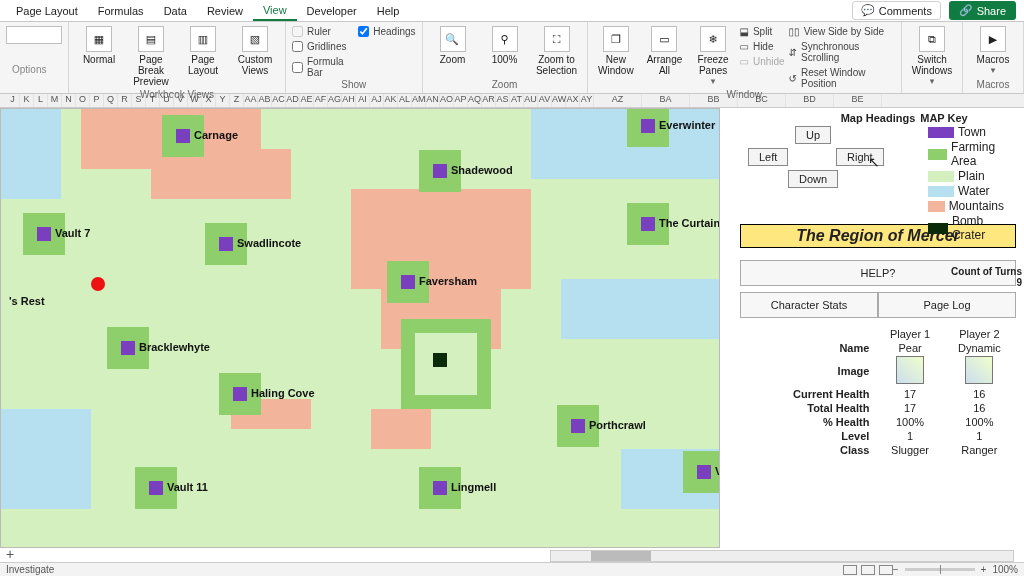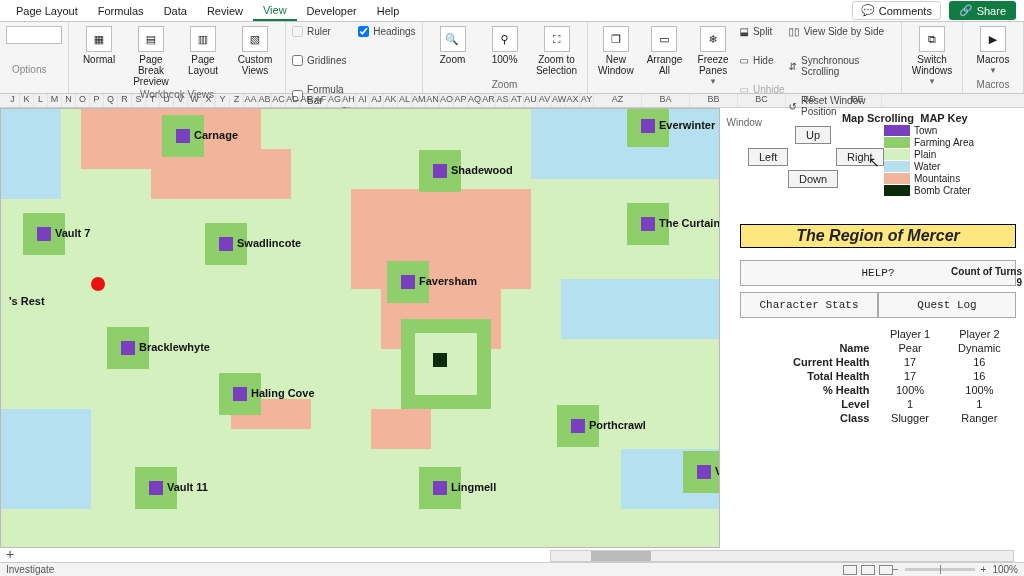--- a/index.html
+++ b/index.html
@@ -14,21 +14,21 @@
   .tabs .share { background:#107c41; color:#fff; padding:3px 10px; border-radius:3px; display:flex; align-items:center; gap:4px; margin-right:8px;}
 
   
   .ribbon { display:flex; height:72px; background:#f5f5f5; border-bottom:1px solid #c7c7c7; }
   .group { display:flex; flex-direction:column; border-right:1px solid #d8d8d8; padding:2px 6px 0 6px;}
   .group-row { display:flex; align-items:flex-start; gap:4px; flex:1;}
   .group-label { text-align:center; font-size:10px; color:#666; height:14px;}
   .big-btn { display:flex; flex-direction:column; align-items:center; width:48px; padding:2px 2px; cursor:pointer;}
   .big-btn .ic { width:26px; height:26px; border:1px solid #bdbdbd; background:#fff; display:flex; align-items:center; justify-content:center;}
   .big-btn span { font-size:10px; text-align:center; line-height:1.1; margin-top:2px;}
-  .mini-col { display:flex; flex-direction:column; gap:18px; padding-top:2px;}
+  .mini-col { display:flex; flex-direction:column; gap:4px; padding-top:2px;}
   .chk { display:flex; align-items:center; gap:4px; font-size:10px; color:#444;}
   .chk input { width:11px; height:11px;}
   .opt-box { width:56px; height:18px; border:1px solid #bfbfbf; background:#fff; margin-top:2px;}
   .opt-label { font-size:10px; color:#888; margin-left:6px;}
   .arrow-dn:after{content:" ▾"; font-size:9px; color:#666;}
 
   
   .col-headers { display:flex; height:14px; background:#f0f0f0; border-bottom:1px solid #ccc; font-size:9px; color:#555; padding-left:6px;}
   .col-headers span { width:14px; text-align:center; border-right:1px solid #e3e3e3;}
   .col-headers .wide { width:48px;}
@@ -42,26 +42,26 @@
   .dark-sq { position:absolute; width:14px; height:14px; background:#0a2a0a;}
 
   .side { flex:1; padding:4px 8px 4px 20px; position:relative;}
   .move-title { text-align:center; font-weight:bold; font-size:11px; margin-bottom:2px;}
   .move-grid { position:relative; height:68px; margin-bottom:4px;}
   .mbtn { position:absolute; border:1px solid #888; background:#f4f4f4; padding:2px 10px; font-size:11px; cursor:pointer;}
   .cursor { position:absolute; font-size:14px;}
 
   .legend { position:absolute; right:20px; top:4px; width:120px;}
   .legend-title { font-weight:bold; text-align:center; font-size:11px;}
-  .legend-row { display:flex; align-items:center; gap:4px; font-size:10px; margin-top:1px;}
+  .legend-row { display:flex; align-items:center; gap:4px; font-size:12px; margin-top:1px;margin-left:44px;}
   .legend-sw { width:26px; height:11px;}
 
   .region { background:#ffe780; border:1px solid #000000; font-style:italic; font-weight:bold; text-align:center; padding:2px 6px; margin-top:2px; font-size:16px;}
 
-  .panel-btn { border:1px solid #aaa; background:#f7f7f7; text-align:center; padding:6px 8px; font-size:11px; cursor:pointer;font-family:Liberation Mono, monospace;}
+  .panel-btn { border:1px solid #aaa; background:#f7f7f7; text-align:center; padding:6px 8px; font-size:11px; cursor:pointer;}
   .help { margin:12px 0 6px 0;}
   .two-btn { display:flex; gap:0;}
   .two-btn .panel-btn{ flex:1;}
 
   .stats { margin-top:8px; font-size:11px;}
   .stats table{ width:100%; text-align:center;}
   .stats th{ font-weight:normal;}
   .stats .rh{ text-align:right; font-weight:bold; padding-right:6px;}
   .avatar { width:28px; height:28px; border:1px solid #777; background:linear-gradient(45deg,#cde,#efc); display:inline-block;}
 
@@ -319,21 +319,21 @@
       <div class="poi-label" style="left: 166px; top: 372px;">Vault 11</div>
       <div class="poi" style="left: 432px; top: 372px;"></div>
       <div class="poi-label" style="left: 450px; top: 372px;">Lingmell</div>
       <div class="poi" style="left: 696px; top: 356px;"></div>
       <div class="poi-label" style="left: 714px; top: 356px;">Vault 0</div>
       <div class="player-dot" style="left: 90px; top: 168px;"></div>
       <div class="dark-sq" style="left: 432px; top: 244px;"></div>
     </div>
 
   <div class="side">
-    <div class="move-title">Map Scrolling</div>
+    <div class="move-title">Map Headings</div>
     <div class="move-grid">
       <div class="mbtn" style="left:55px; top:0">Up</div>
       <div class="mbtn" style="left:8px; top:22px">Left</div>
       <div class="mbtn" style="left:96px; top:22px">Right</div>
       <div class="mbtn" style="left:48px; top:44px">Down</div>
       <div class="cursor" style="left:128px; top:28px">↖</div>
     </div>
 
     <div class="legend">
       <div class="legend-title">MAP Key</div>
@@ -361,40 +361,45 @@
           <div class="legend-sw" id="sw-crater" style="background: rgb(10, 42, 10);"></div>
           <span>Bomb Crater</span>
         </div>
     </div>
 
     <div class="region" style="margin-top:30px">The Region of Mercer</div>
 
     <div class="panel-btn help">HELP?</div>
     <div class="two-btn">
       <div class="panel-btn">Character Stats</div>
-      <div class="panel-btn">Quest Log</div>
+      <div class="panel-btn">Page Log</div>
     </div>
 
     <div class="count-turns">
       <div>Count of Turns</div>
       <div>9</div>
     </div>
 
     <div class="stats">
       <table>
         <tbody>
             <tr>
               <th></th>
               <th>Player 1</th>
               <th>Player 2</th>
             </tr>
         <tr>
               <td class="rh">Name</td>
               <td>Pear</td>
               <td>Dynamic</td>
+            </tr>
+        <tr>
+              <td class="rh">Image</td>
+              <td><span class="avatar"></span></td>
+              <td><span class="avatar"></span></td>
             </tr>
         <tr>
               <td class="rh">Current Health</td>
               <td>17</td>
               <td>16</td>
             </tr>
         <tr>
               <td class="rh">Total Health</td>
               <td>17</td>
               <td>16</td>

